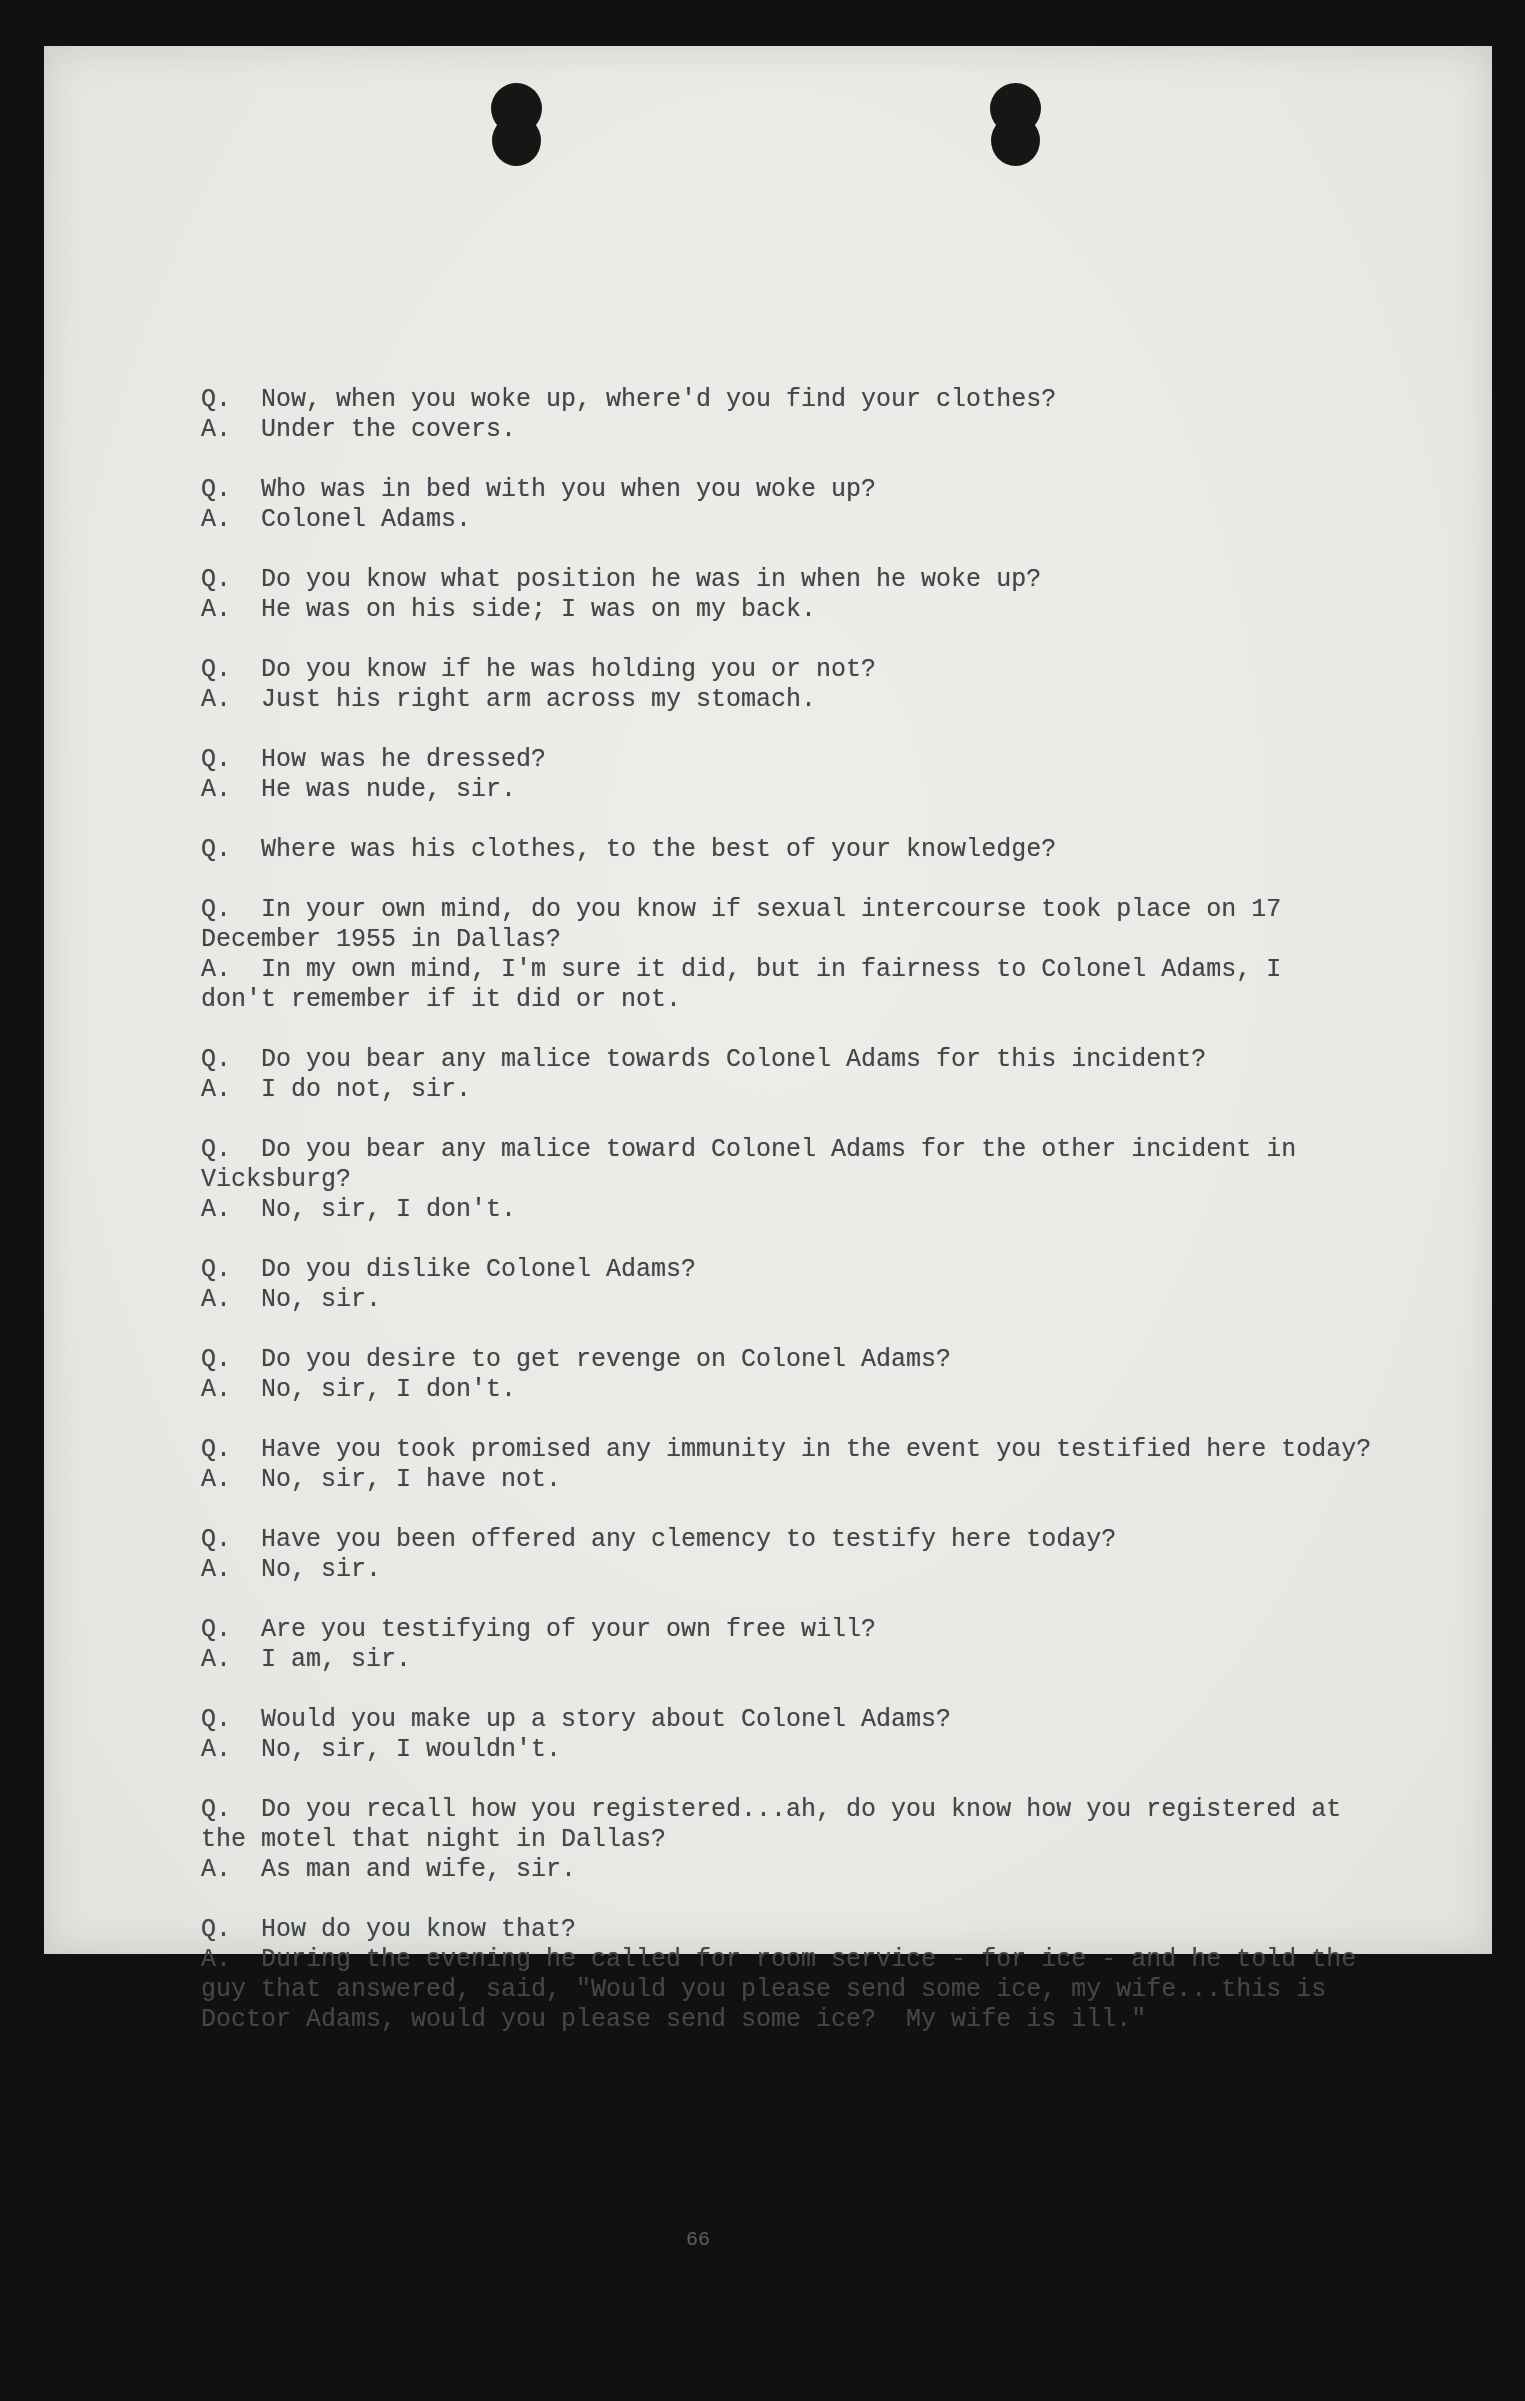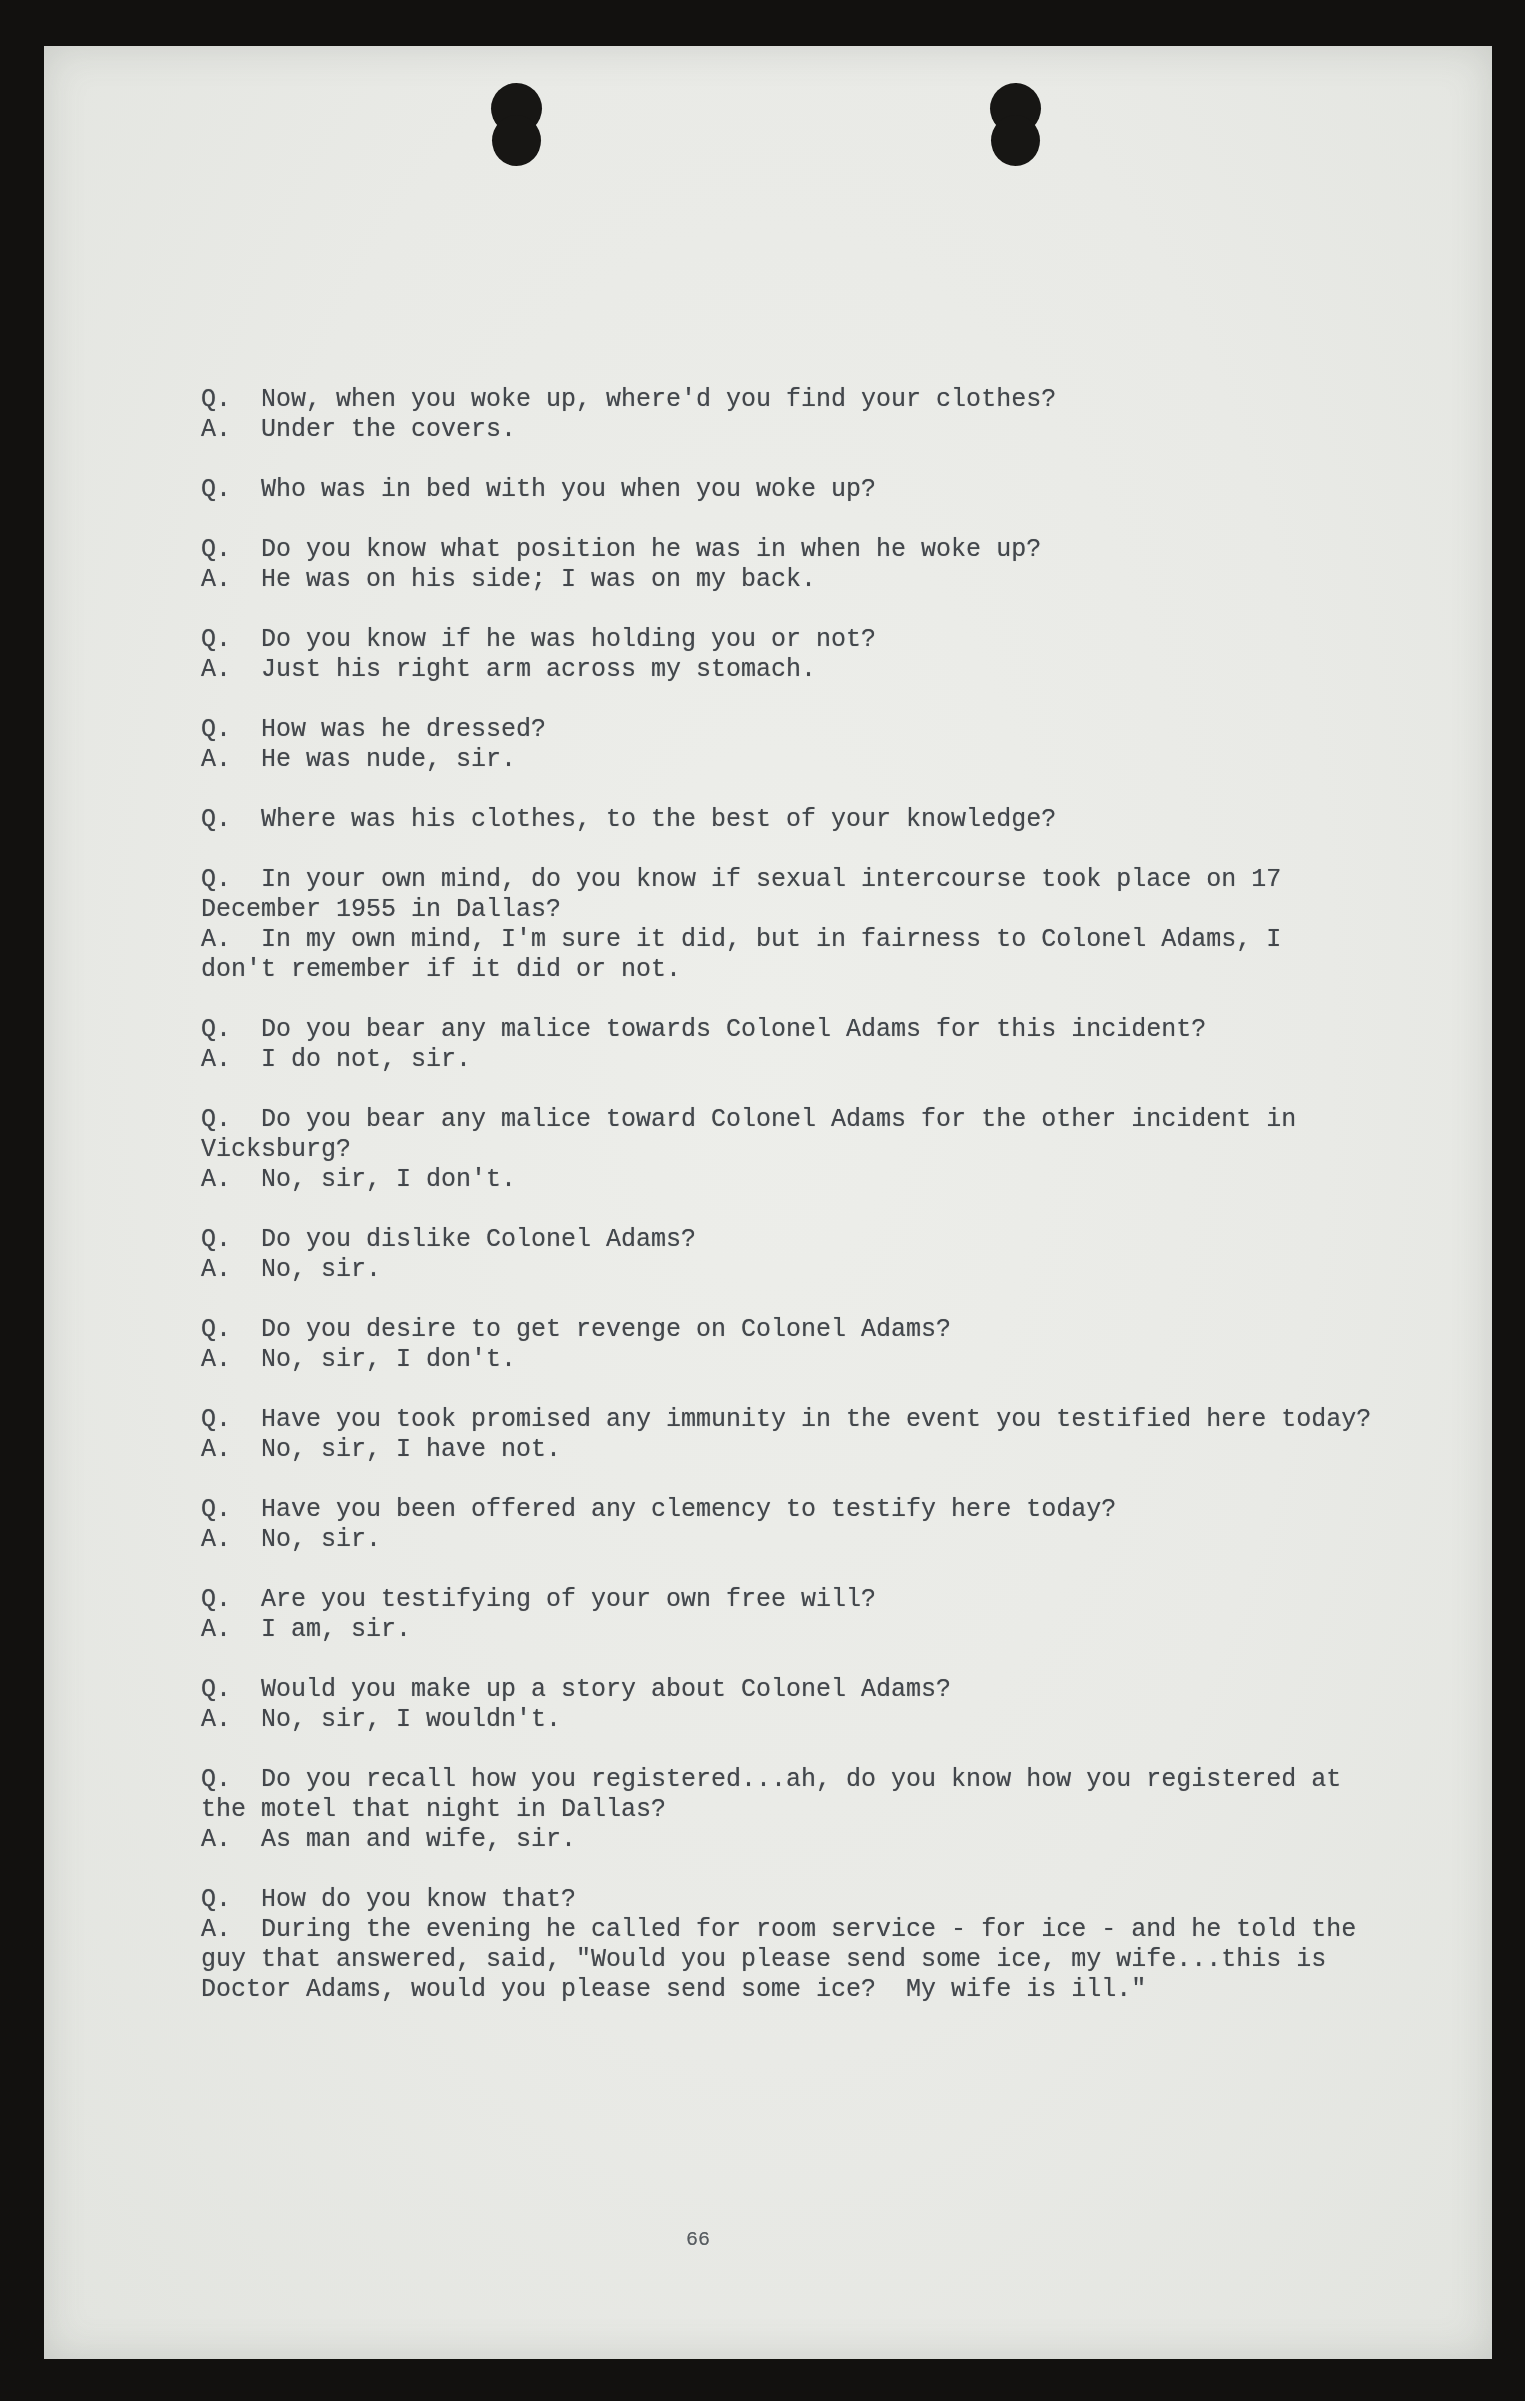--- a/index.html
+++ b/index.html
@@ -9,21 +9,21 @@
     position: relative;
     background: #12110f;
     font-family: "Liberation Mono", "DejaVu Sans Mono", monospace;
     overflow: hidden;
   }
   .paper {
     position: absolute;
     left: 44px;
     top: 46px;
     width: 1448px;
-    height: 2313px;
+    height: 1908px;
     background: radial-gradient(ellipse at 50% 42%, #edeeea 0%, #e9eae6 55%, #e2e4df 100%);
     box-shadow: inset 0 0 41px rgba(90, 95, 88, 0.20);
   }
   .punch {
     position: absolute;
     top: 37px;
     width: 51px;
     height: 83px;
   }
   .punch::before, .punch::after {
@@ -73,20 +73,21 @@
 
   <div class="content">
 
     <div class="qa">
       <div class="line">Q.  Now, when you woke up, where'd you find your clothes?</div>
       <div class="line">A.  Under the covers.</div>
     </div>
 
     <div class="qa">
       <div class="line">Q.  Who was in bed with you when you woke up?</div>
+      <div class="line">A.  Colonel Adams.</div>
     </div>
 
     <div class="qa">
       <div class="line">Q.  Do you know what position he was in when he woke up?</div>
       <div class="line">A.  He was on his side; I was on my back.</div>
     </div>
 
     <div class="qa">
       <div class="line">Q.  Do you know if he was holding you or not?</div>
       <div class="line">A.  Just his right arm across my stomach.</div>

